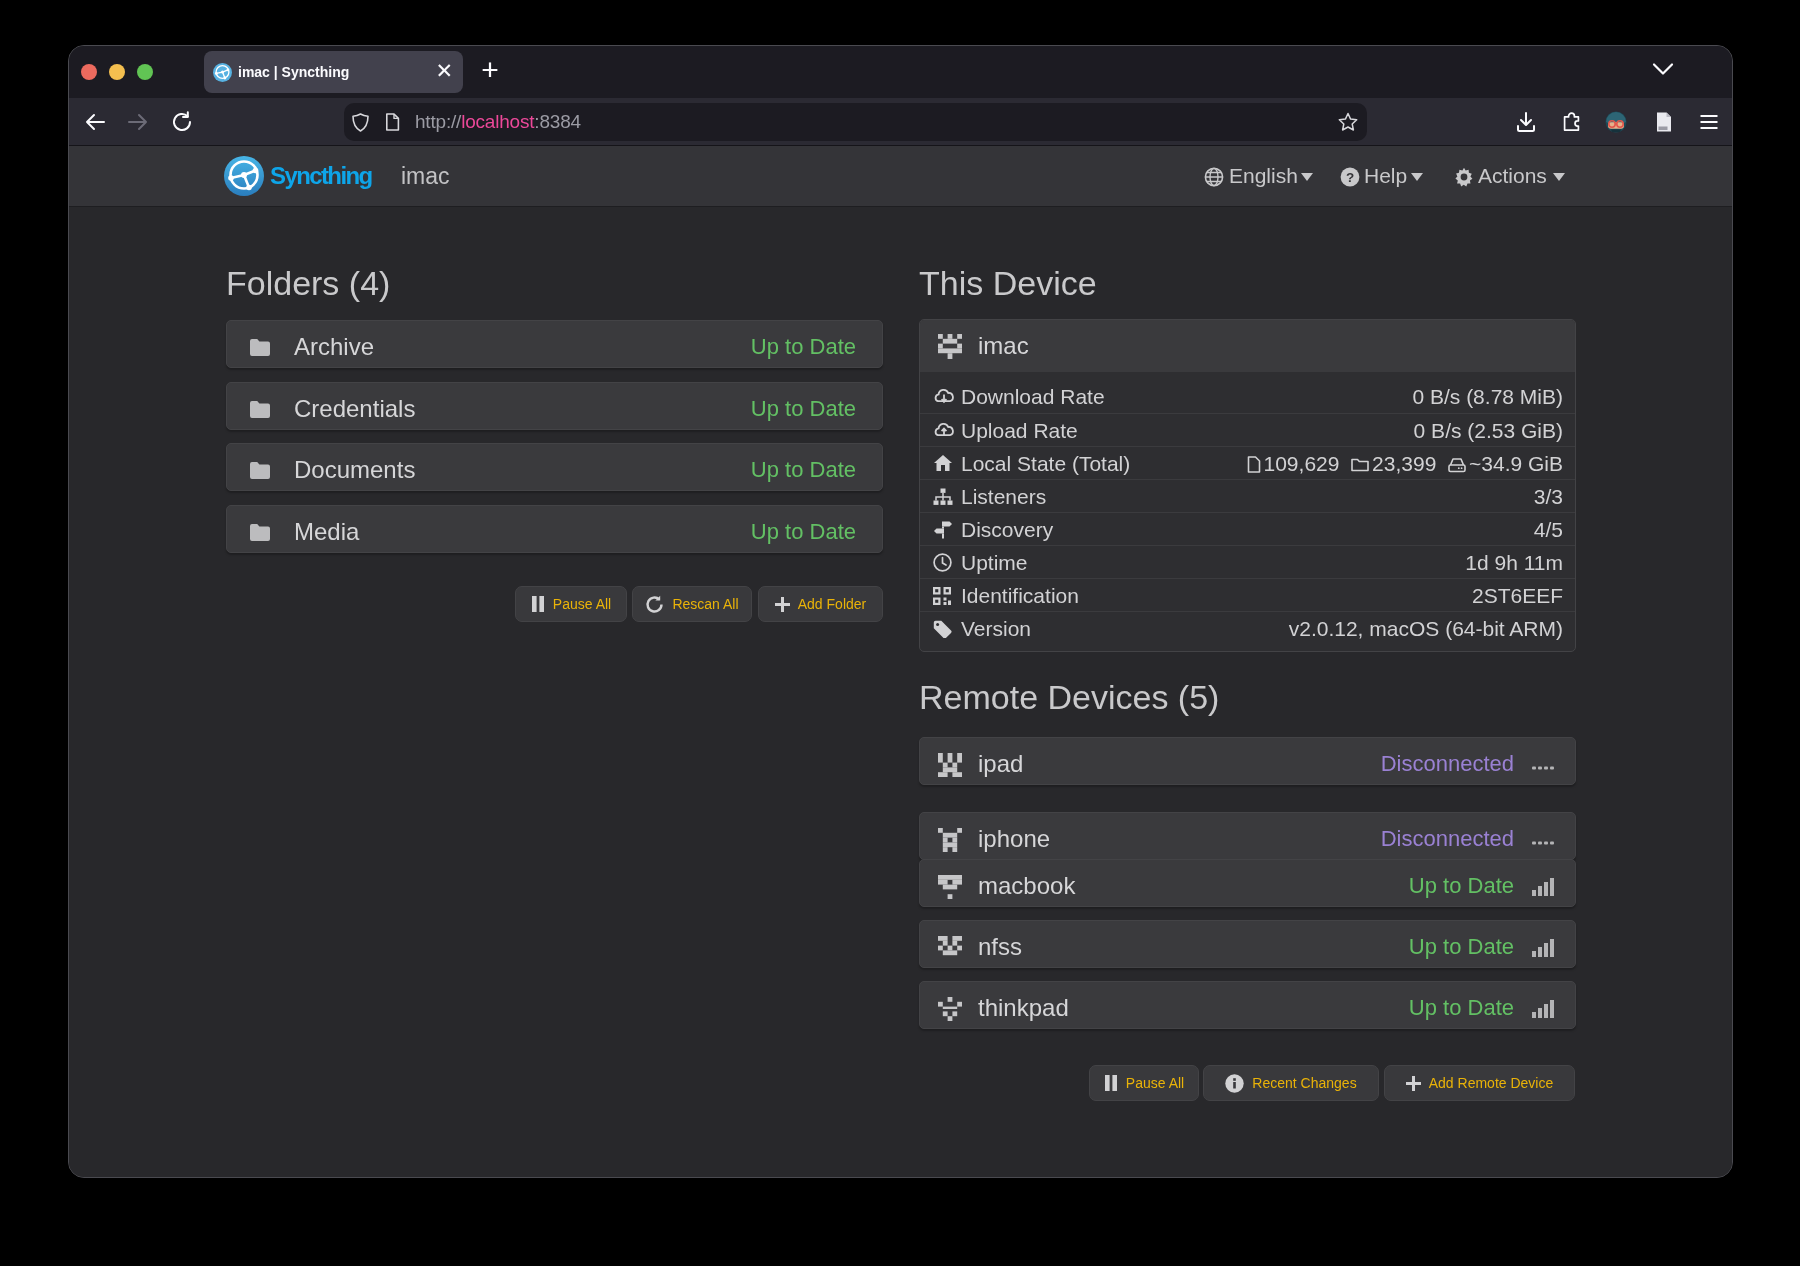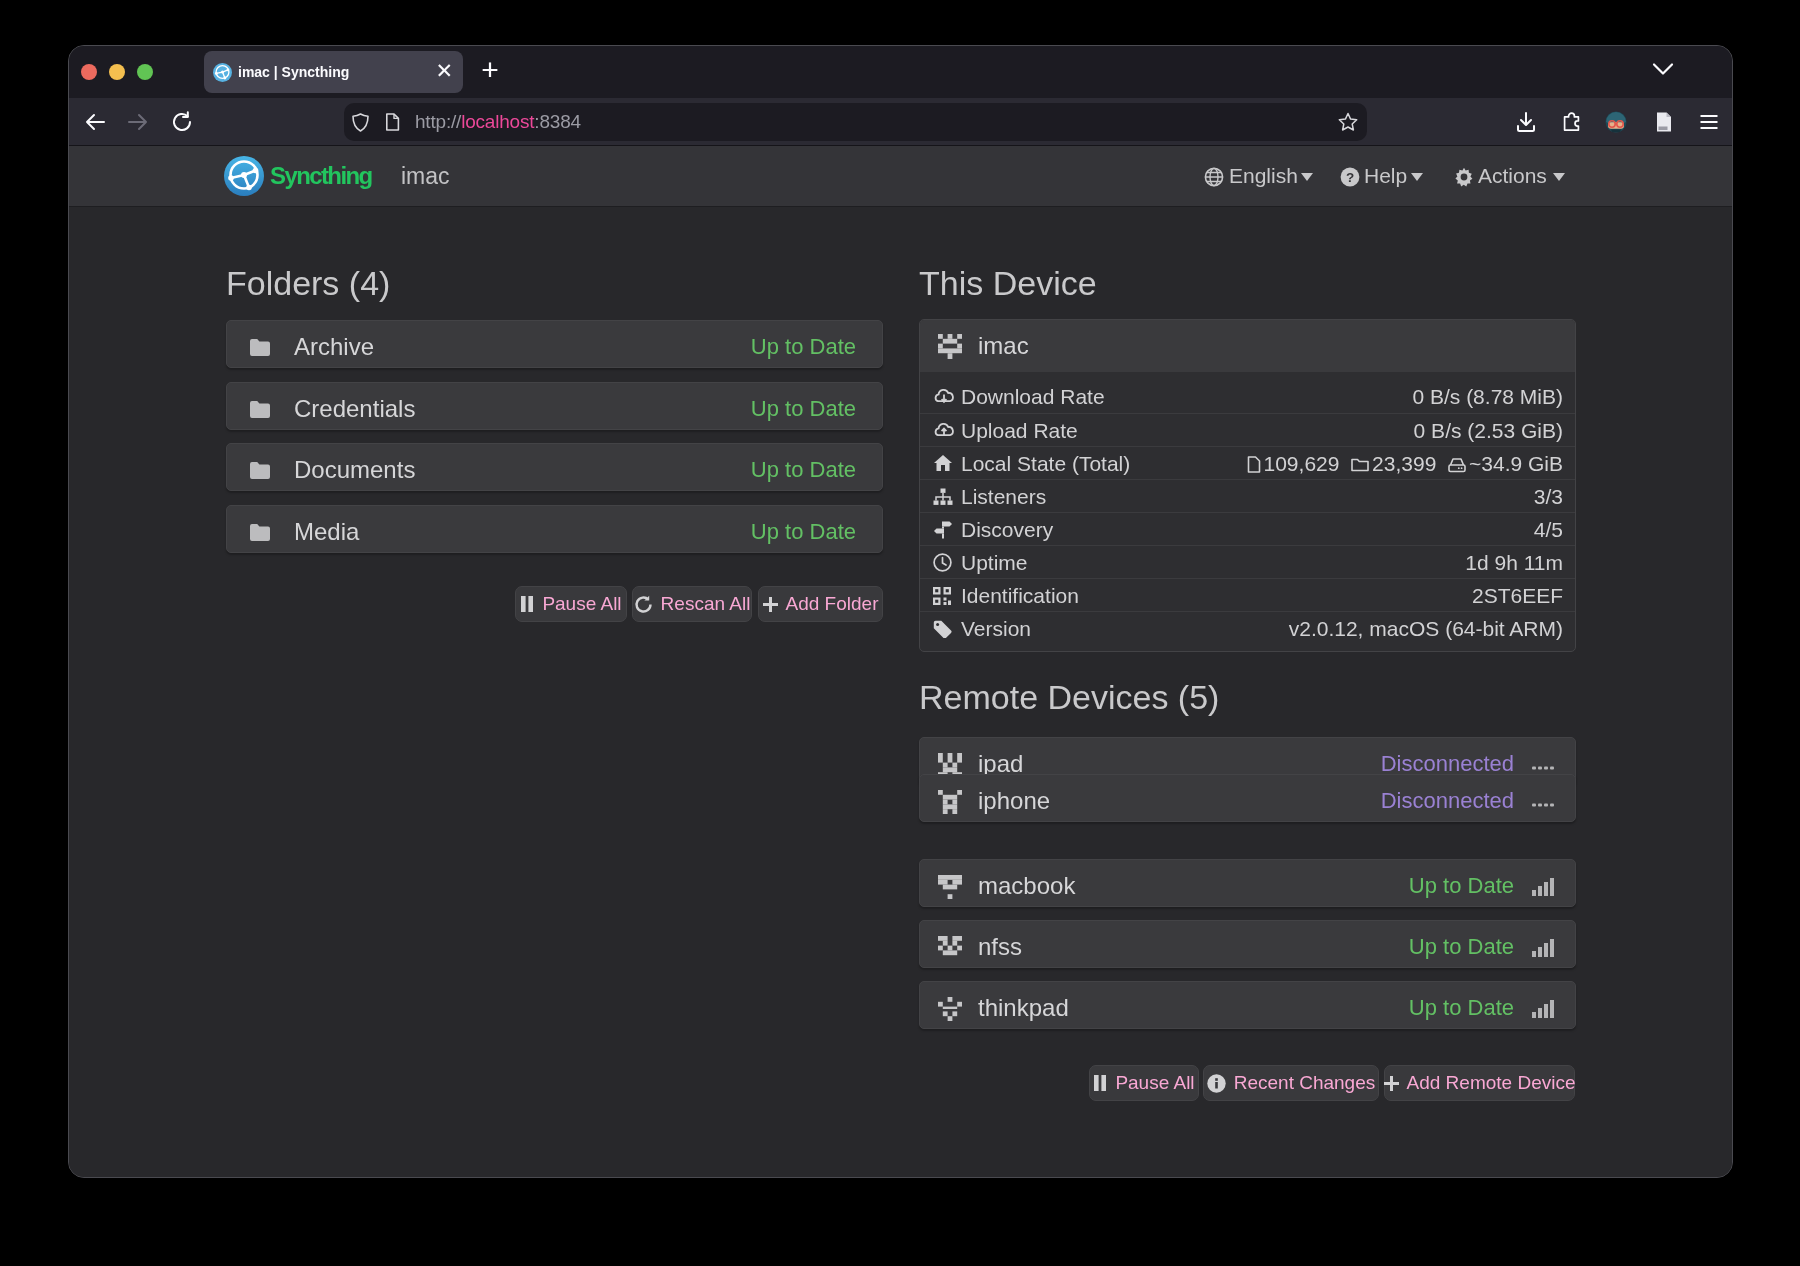--- a/index.html
+++ b/index.html
@@ -30,38 +30,38 @@
   #urltext { position:absolute; left:71px; top:0; height:38px; line-height:38px;
     font-size:19px; letter-spacing:-0.2px; }
   .urlgray { color:#9b9ba4;margin-top:40px; }
   .urlwhite { color:#ec4899; }
 
   
   #content { position:absolute; left:0; top:100px; width:100%; height:1033px; background:#28282b; }
   #navbar { position:absolute; left:0; top:0; width:100%; height:61px; background:#343438;
     border-bottom:1px solid #1e1e21; }
   #brand { position:absolute; left:201px; top:0; height:60px; line-height:60px;
-    color:#22c55e; font-size:24px; font-weight:700; letter-spacing:-1.6px; }
+    color:#0ea5e9; font-size:24px; font-weight:700; letter-spacing:-1.6px; }
   #navimac { position:absolute; left:332px; top:0; height:60px; line-height:60px;
     color:#c2c2c4; font-size:23px; }
   .navitem { position:absolute; top:0; height:60px; line-height:60px; color:#c8c8ca; font-size:21px; }
 
   h2.sect { position:absolute; color:#c9c9cb; font-size:34px; font-weight:400; }
 
   .panelrow { position:absolute; width:657px; height:48px; background:#3a3a3d;
     border:1px solid #434346; border-radius:5px; box-shadow:0 2px 2px rgba(0,0,0,0.25); }
   .rowname { position:absolute; left:67px; top:0; height:52px; line-height:52px;
     color:#d6d6d8; font-size:24px; }
   .rowstatus { position:absolute; top:0; height:52px; line-height:52px; font-size:22px; }
   .green { color:#63c064; }
   .purple { color:#9a81d3; }
   .blue { color:#58a7e8; }
 
   .btn { position:absolute; height:36px; background:#39393c; border:1px solid #434346;
-    border-radius:7px; color:#f9a8d4; font-size:19px; white-space:nowrap;
+    border-radius:7px; color:#eab308; font-size:14px; white-space:nowrap;
     display:flex; align-items:center; justify-content:center; gap:8px; }
   .btn svg { flex:0 0 auto; }
 
   #devpanel { position:absolute; left:850px; top:173px; width:657px; height:333px;
     background:#2e2e31; border:1px solid #434346; border-radius:5px; overflow:hidden; }
   #devhead { position:absolute; left:0; top:0; width:100%; height:52px; background:#3a3a3d; }
   .trow { position:absolute; left:0; width:100%; height:33px; }
   .tsep { border-top:1px solid #3b3b3e; }
   .tlabel { position:absolute; left:41px; top:0; height:33px; line-height:33px;
     color:#d2d2d4; font-size:21px; }
@@ -381,21 +381,21 @@
       <span class="rowstatus purple" style="right:61px;">Disconnected</span>
       <svg class="abs" style="right:21px; top:28px;" width="22" height="4" viewBox="0 0 22 4">
           <g fill="#b4b4b6">
             <rect x="0" y="0.5" width="4" height="3" rx="1"></rect>
             <rect x="6" y="0.5" width="4" height="3" rx="1"></rect>
             <rect x="12" y="0.5" width="4" height="3" rx="1"></rect>
             <rect x="18" y="0.5" width="4" height="3" rx="1"></rect>
           </g>
         </svg>
     </div>
-    <div class="panelrow" style="left:850px; top:628px;">
+    <div class="panelrow" style="left:850px; top:666px;">
       <svg class="abs" style="left:18px; top:15px;" width="24" height="24" viewBox="0 0 5 5">
         <g fill="#c6c6c8">
             <rect x="0" y="0" width="1" height="1"></rect>
             <rect x="4" y="0" width="1" height="1"></rect>
             <rect x="1" y="1" width="3" height="1"></rect>
             <rect x="1" y="2" width="1" height="1"></rect>
             <rect x="3" y="2" width="1" height="1"></rect>
             <rect x="1" y="3" width="3" height="1"></rect>
             <rect x="1" y="4" width="1" height="1"></rect>
             <rect x="3" y="4" width="1" height="1"></rect>

